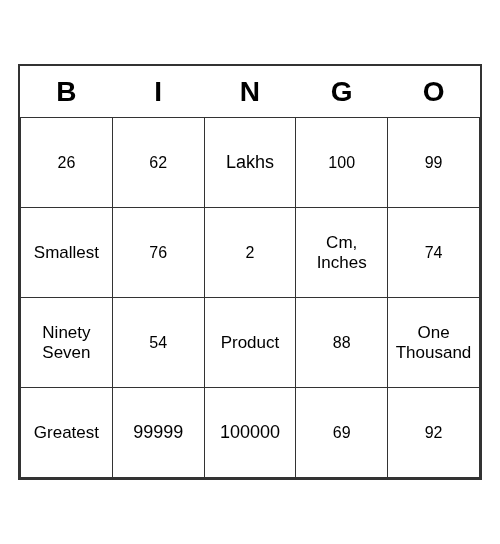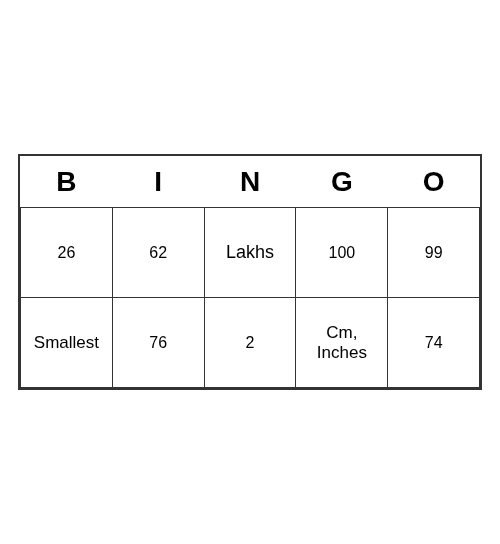--- a/index.html
+++ b/index.html
@@ -69,15 +69,29 @@
           <td>100</td>
           <td>99</td>
         </tr>
         <tr>
           <td class="small-text">Smallest</td>
           <td>76</td>
           <td>2</td>
           <td class="small-text">Cm,<br>Inches</td>
           <td>74</td>
         </tr>
+        <tr>
+          <td class="small-text">Ninety<br>Seven</td>
+          <td>54</td>
+          <td class="small-text">Product</td>
+          <td>88</td>
+          <td class="small-text">One<br>Thousand</td>
+        </tr>
+        <tr>
+          <td class="small-text">Greatest</td>
+          <td class="medium-text">99999</td>
+          <td class="medium-text">100000</td>
+          <td>69</td>
+          <td>92</td>
+        </tr>
       </tbody>
   </table>
 </div>
 
 </body></html>

